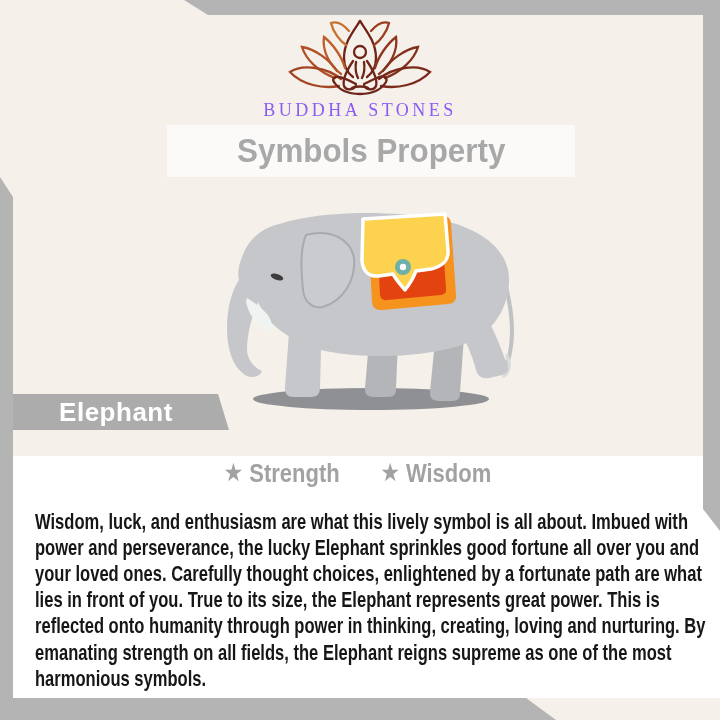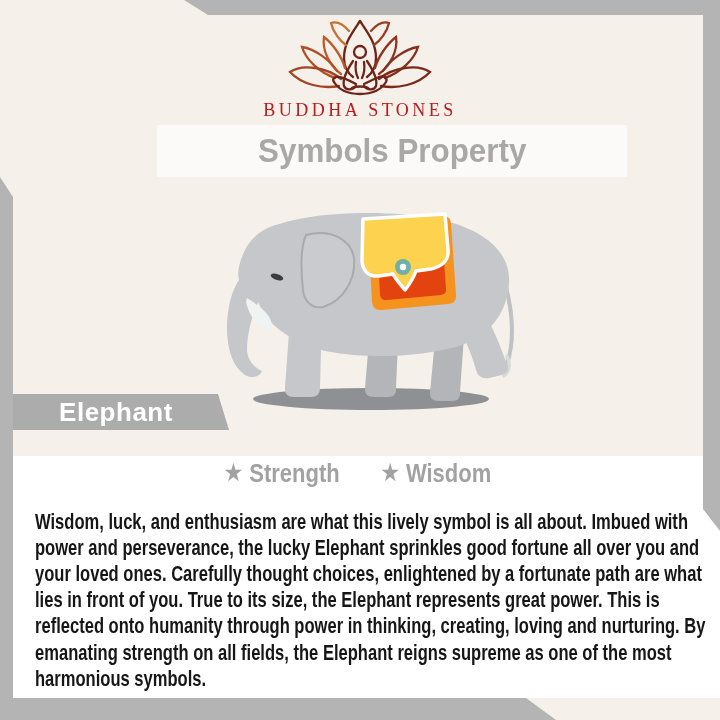--- a/index.html
+++ b/index.html
@@ -15,26 +15,26 @@
   .frame-right{left:703px;top:0;width:17px;height:531px;
     clip-path:polygon(0 0,17px 0,17px 531px,0 509px);}
   .frame-left{left:0;top:177px;width:13px;height:543px;
     clip-path:polygon(0 0,13px 20px,13px 543px,0 543px);}
   .frame-bottom{left:0;top:698px;width:556px;height:22px;
     clip-path:polygon(0 0,526px 0,556px 22px,0 22px);}
   
   .logo-svg{position:absolute;left:283px;top:16px;width:154px;height:84px;}
   .wordmark{
     position:absolute;left:0;top:100px;width:720px;text-align:center;
-    font-family:"Liberation Serif",serif;font-size:18px;color:#b91c1c;
+    font-family:"Liberation Serif",serif;font-size:18px;color:#8b5cf6;
     letter-spacing:3.5px;font-weight:400;
   }
   
   .title-bar{
-    position:absolute;left:157px;top:125px;width:470px;height:52px;
+    position:absolute;left:167px;top:125px;width:408px;height:52px;
     background:#fbfaf9;display:flex;align-items:center;justify-content:center;z-index:2;
   }
   .title-bar span{
     font-size:33px;font-weight:bold;color:#a8a8a8;
     transform:scaleX(0.95);white-space:nowrap;
   }
   
   .elephant-svg{position:absolute;left:175px;top:188px;width:370px;height:235px;z-index:2;}
   
   .label-banner{

